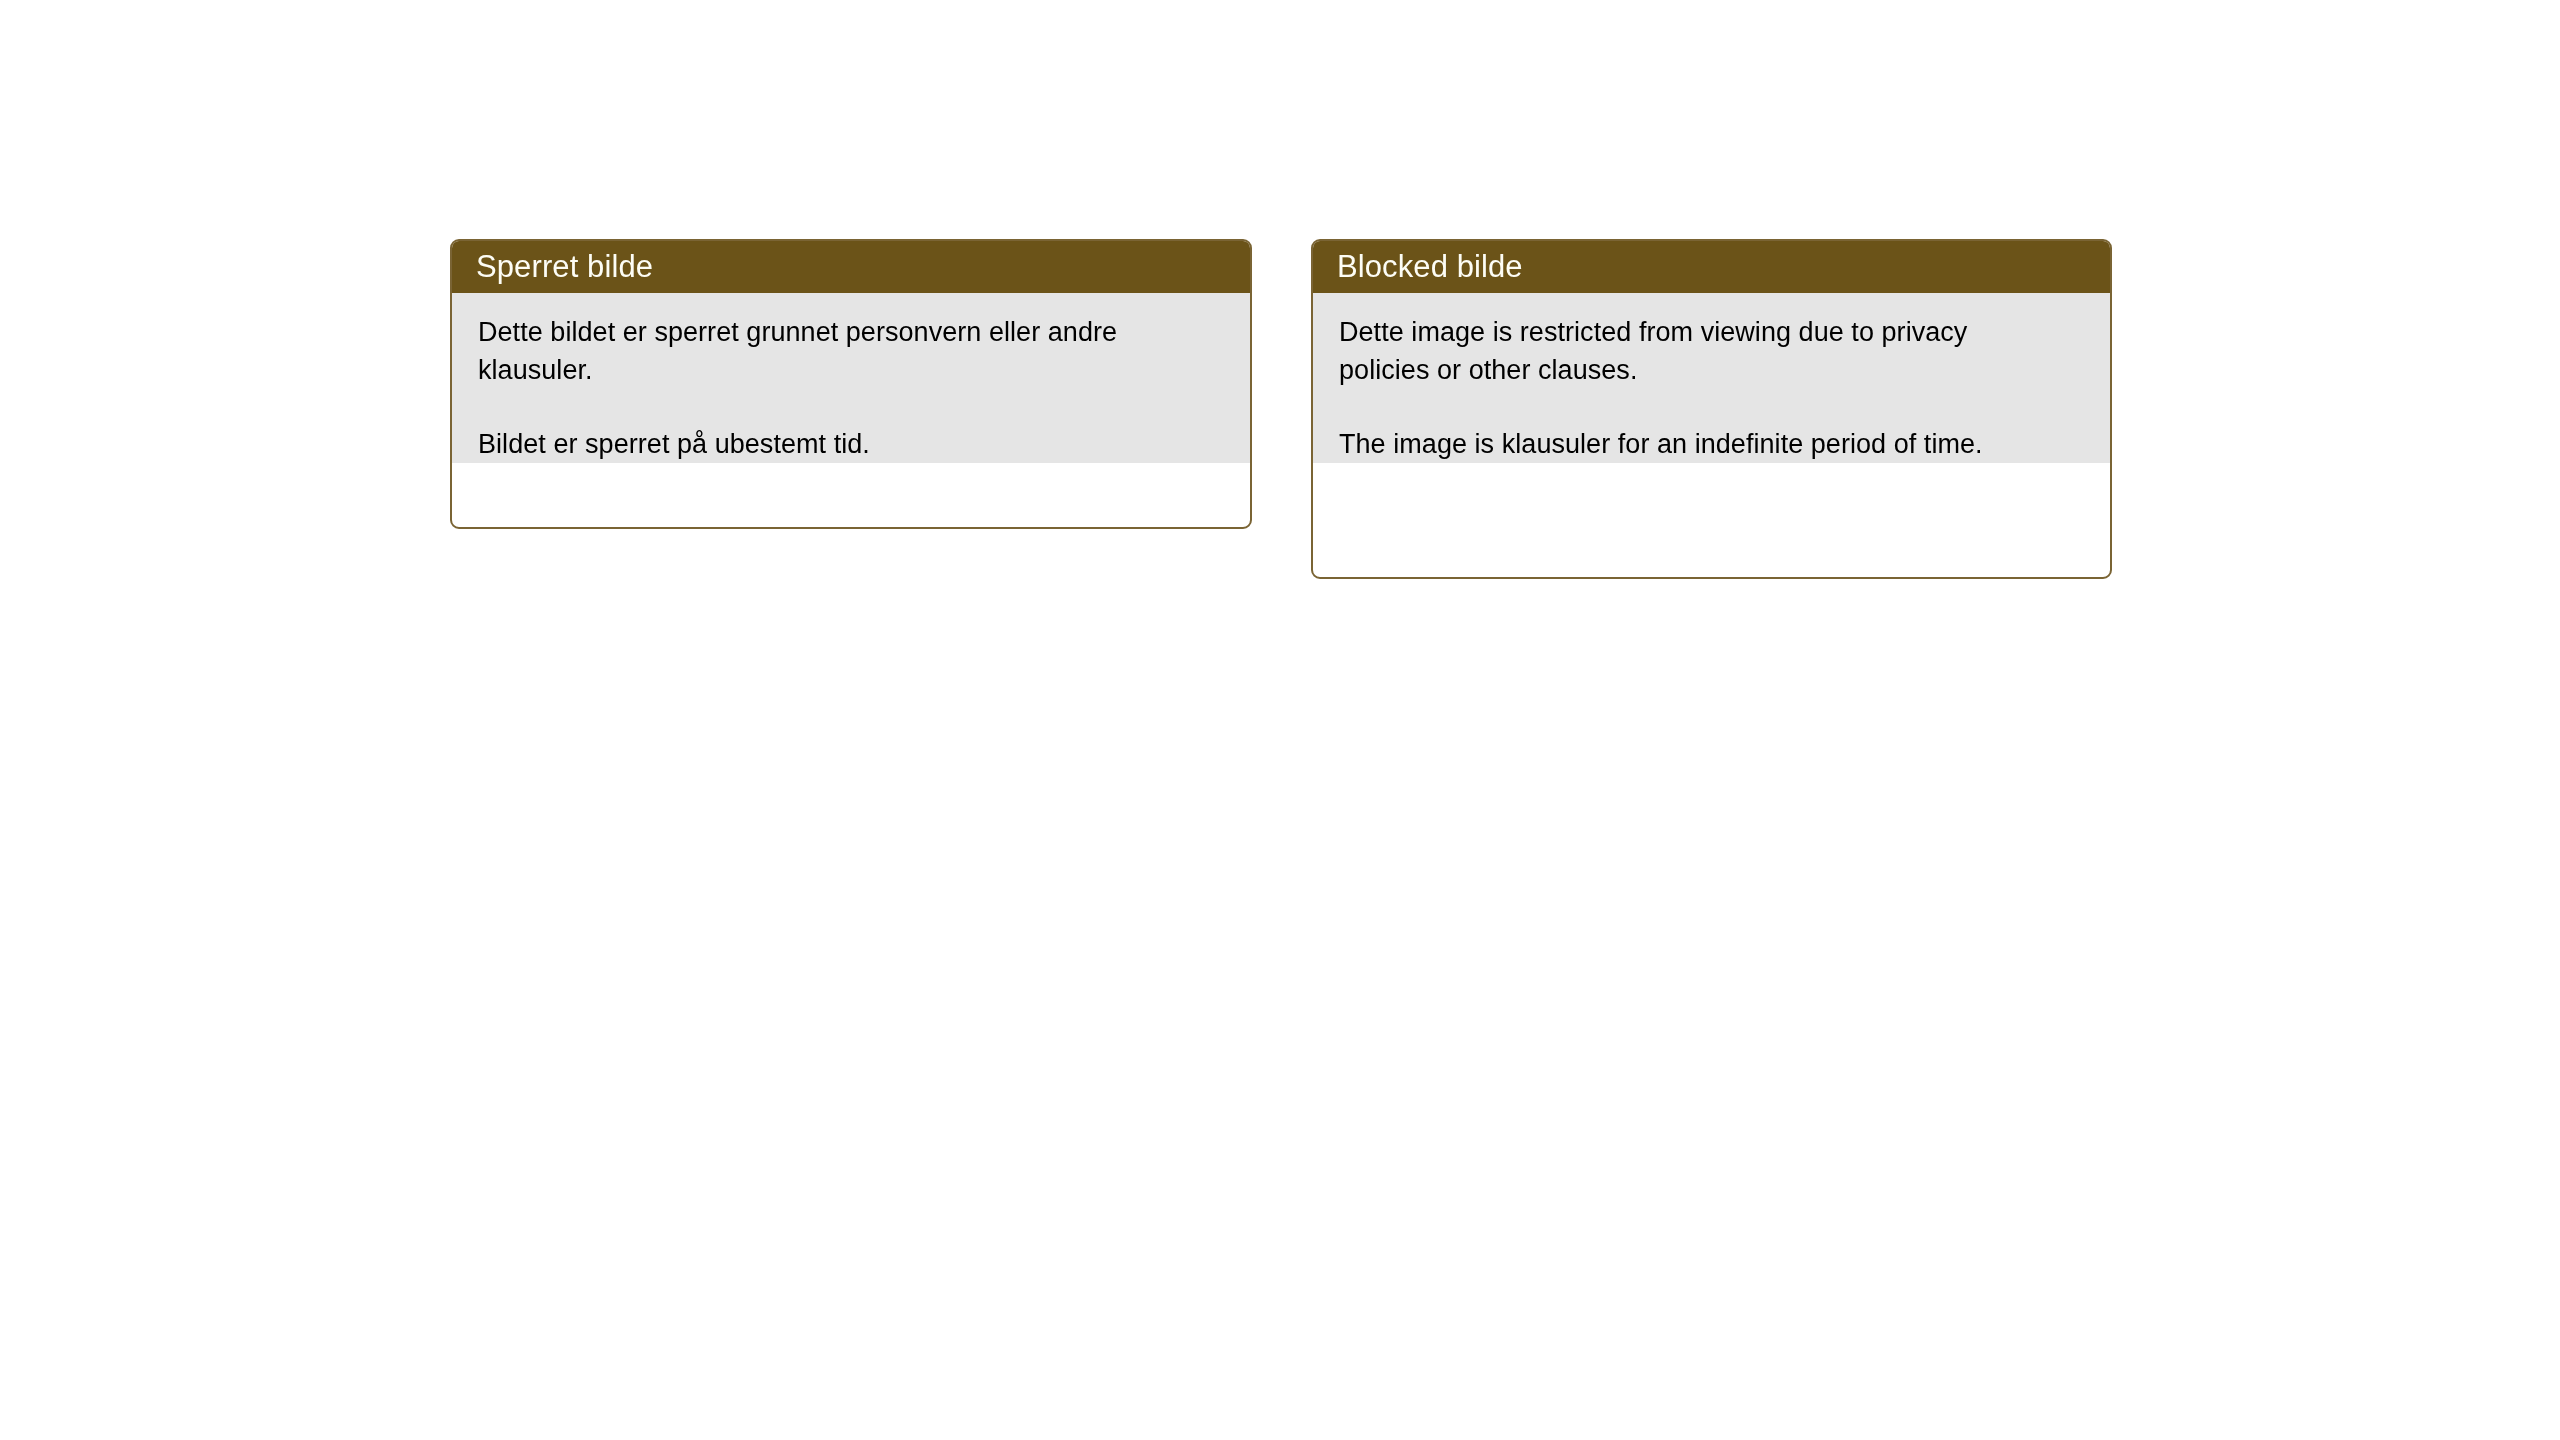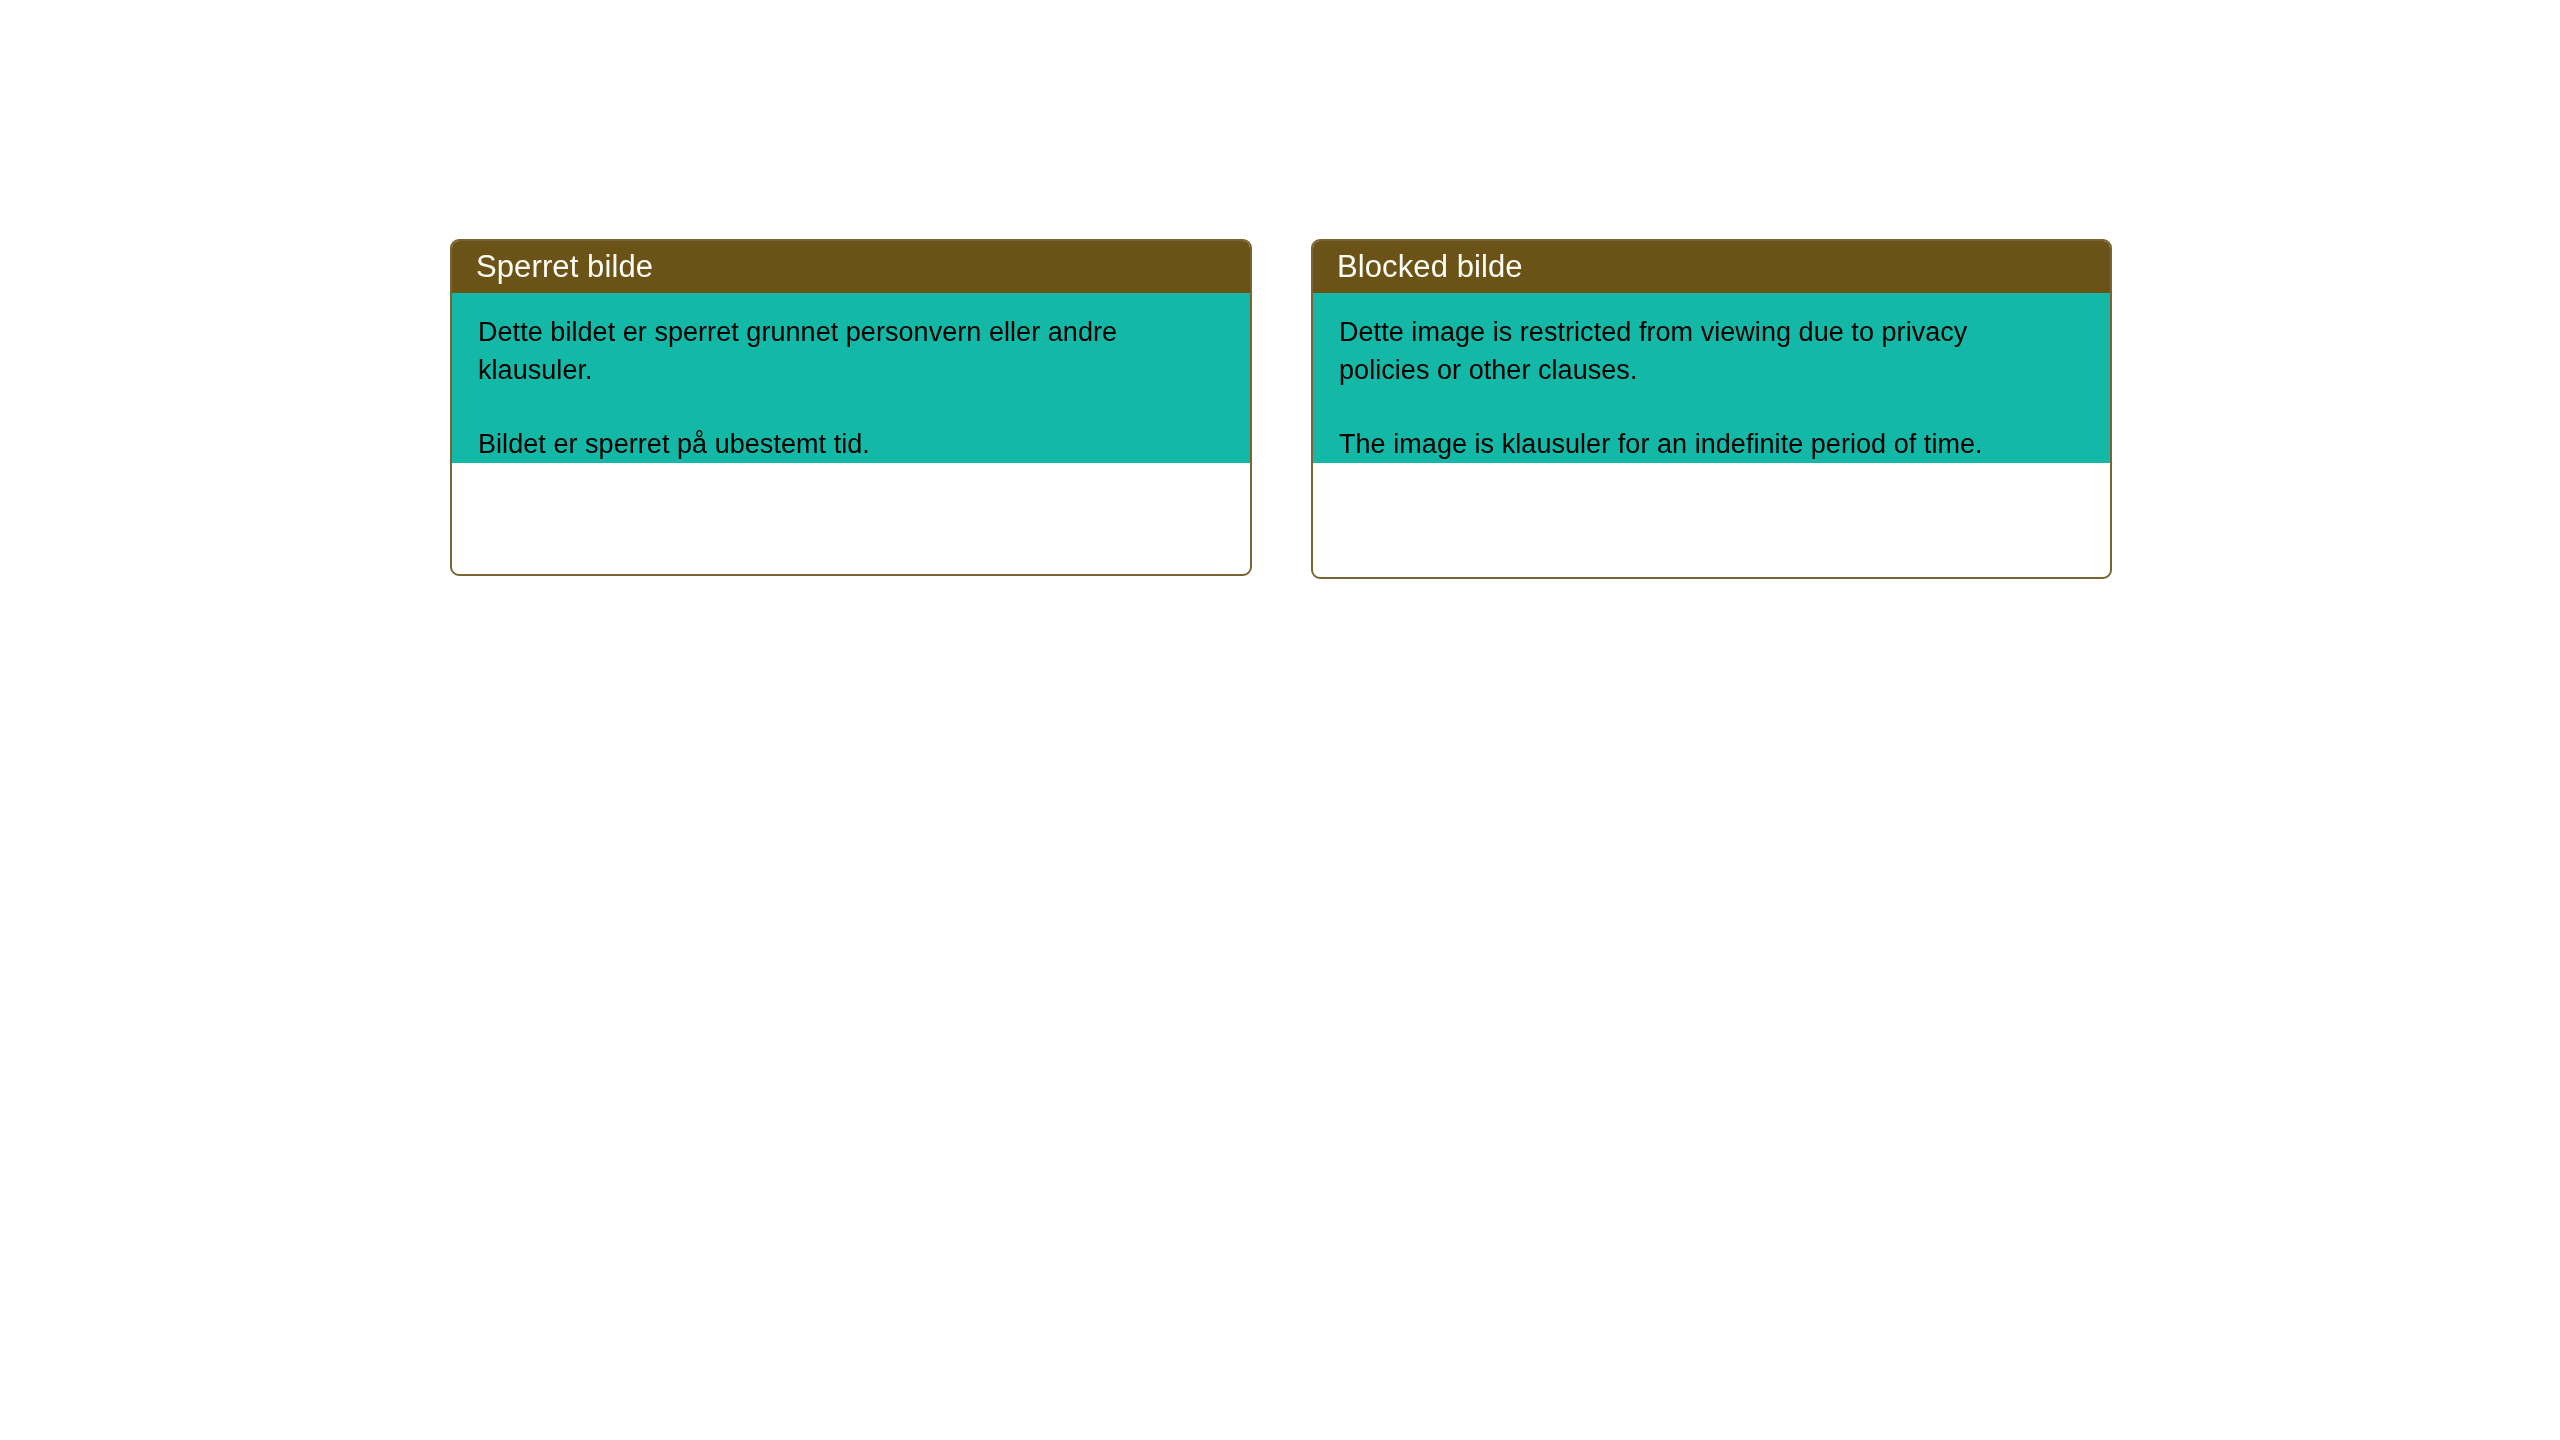--- a/index.html
+++ b/index.html
@@ -32,21 +32,21 @@
     background: #ffffff;
     border: 2px solid #7a6434;
     border-radius: 9px;
     overflow: hidden;
   }
 
   .notice-card.card-no {
     left: 450px;
     top: 239px;
     width: 802px;
-    height: 337px;
+    height: 290px;
   }
 
   .notice-card.card-en {
     left: 1311px;
     top: 239px;
     width: 801px;
     height: 340px;
   }
 
   .card-header {
@@ -63,21 +63,21 @@
     font-size: 31px;
     line-height: 34px;
     font-weight: 400;
     letter-spacing: 0.1px;
     white-space: nowrap;
   }
 
   .card-body {
     box-sizing: border-box;
     padding: 20px 22px 0 26px;
-    background: #14b8a6;
+    background: #e5e5e5;
   }
 
   .body-para {
     color: #000000;
     font-size: 27px;
     line-height: 38px;
     font-weight: 400;
     margin: 0;
     letter-spacing: 0.05px;
   }

